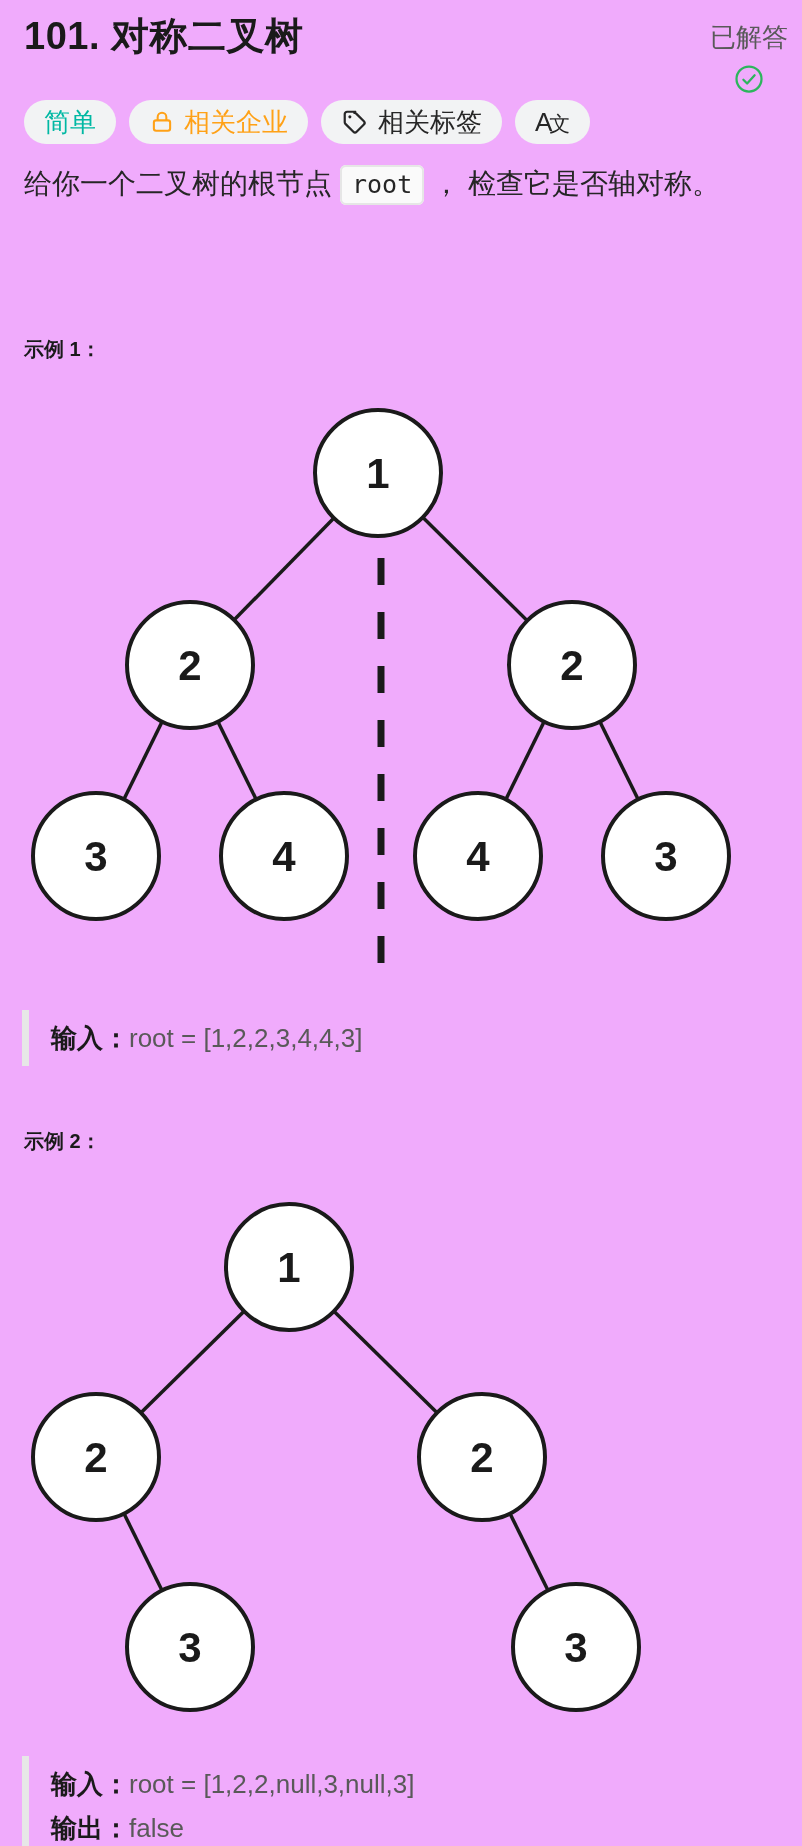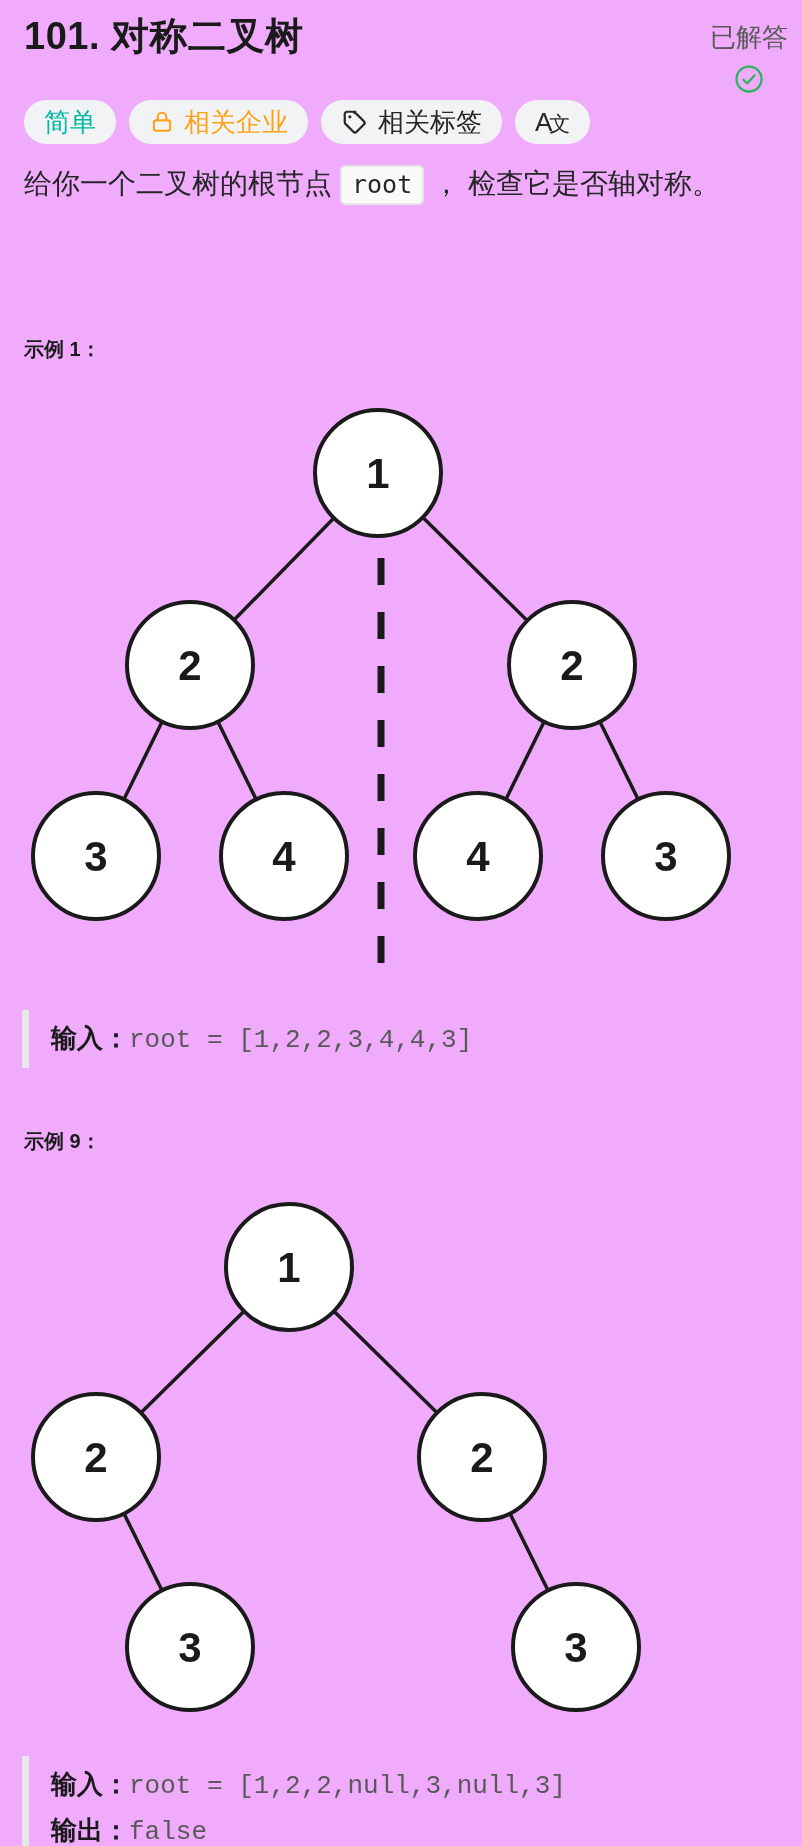--- a/index.html
+++ b/index.html
@@ -35,21 +35,21 @@
   .tree { position:absolute; left:0; }
   .tree-1 { top:403px; }
   .tree-2 { top:1195px; }
 
   .io-block { position:absolute; left:22px; right:40px;
               border-left:7px solid #e7e7e7; padding:6px 0 6px 22px;
               font-size:26px; line-height:44px; }
   .io-1 { top:1010px; }
   .io-2 { top:1756px; }
   .io-label { font-weight:700; color:#1a1a1a; }
-  .io-value { font-family:Liberation Mono, monospace; color:#595959; }
+  .io-value { font-family:Liberation Sans, sans-serif; color:#595959; }
 </style>
 </head>
 <body>
 
 <div class="page">
 
   <div class="header">
     <div class="title">101. 对称二叉树</div>
     <div class="solved">
       <span>已解答</span>
@@ -112,21 +112,21 @@
       <circle cx="478" cy="453" r="63" fill="#ffffff" stroke="#1a1a1a" stroke-width="4"></circle>
       <text x="478" y="468" text-anchor="middle" font-size="42" font-weight="700" fill="#1a1a1a" font-family="&quot;Liberation Sans&quot;,&quot;DejaVu Sans&quot;,sans-serif">4</text>
       <circle cx="666" cy="453" r="63" fill="#ffffff" stroke="#1a1a1a" stroke-width="4"></circle>
       <text x="666" y="468" text-anchor="middle" font-size="42" font-weight="700" fill="#1a1a1a" font-family="&quot;Liberation Sans&quot;,&quot;DejaVu Sans&quot;,sans-serif">3</text>
     </svg>
 
   <div class="io-block io-1">
     <div><span class="io-label">输入：</span><span class="io-value">root = [1,2,2,3,4,4,3]</span></div>
   </div>
 
-  <div class="example-heading heading-2">示例 9：</div>
+  <div class="example-heading heading-2">示例 2：</div>
 
   <svg class="tree tree-2" width="802" height="525" viewBox="0 0 802 525">
       <line x1="289" y1="72" x2="96" y2="262" stroke="#1a1a1a" stroke-width="3.5"></line>
       <line x1="289" y1="72" x2="482" y2="262" stroke="#1a1a1a" stroke-width="3.5"></line>
       <line x1="96" y1="262" x2="190" y2="452" stroke="#1a1a1a" stroke-width="3.5"></line>
       <line x1="482" y1="262" x2="576" y2="452" stroke="#1a1a1a" stroke-width="3.5"></line>
       <circle cx="289" cy="72" r="63" fill="#ffffff" stroke="#1a1a1a" stroke-width="4"></circle>
       <text x="289" y="87" text-anchor="middle" font-size="42" font-weight="700" fill="#1a1a1a" font-family="&quot;Liberation Sans&quot;,&quot;DejaVu Sans&quot;,sans-serif">1</text>
       <circle cx="96" cy="262" r="63" fill="#ffffff" stroke="#1a1a1a" stroke-width="4"></circle>
       <text x="96" y="277" text-anchor="middle" font-size="42" font-weight="700" fill="#1a1a1a" font-family="&quot;Liberation Sans&quot;,&quot;DejaVu Sans&quot;,sans-serif">2</text>

